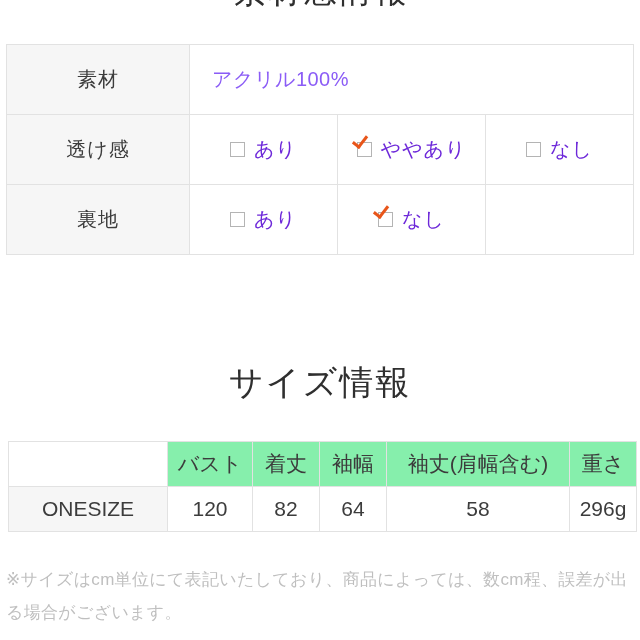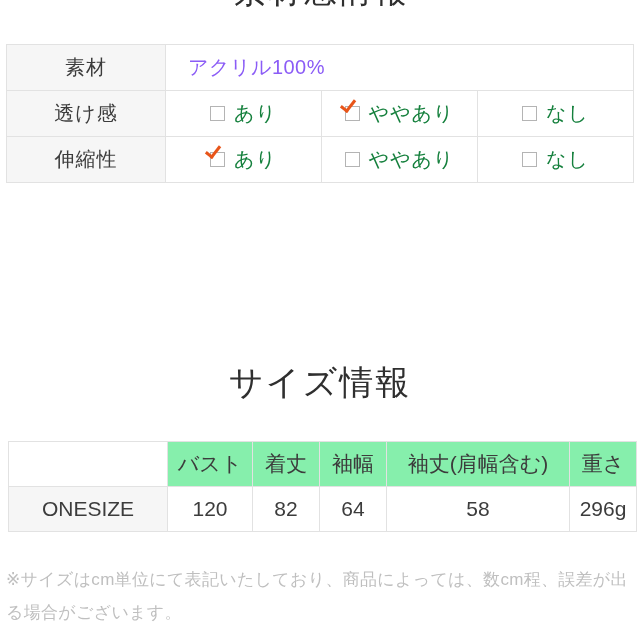--- a/index.html
+++ b/index.html
@@ -38,21 +38,21 @@
     width: 628px;
     border-collapse: collapse;
     table-layout: fixed;
   }
   .material-table td {
     border: 1px solid #e2e2e2;
     height: 45px;
     font-size: 20px;
     text-align: center;
     vertical-align: middle;
-    padding: 0;
+    padding: 12px;
     background: #ffffff;
   }
   .material-table td.label {
     background: #f6f6f6;
     width: 158px;
     color: #3c3c3c;
     letter-spacing: 1px;
   }
   .material-table td.material-value {
     text-align: left;
@@ -89,21 +89,21 @@
     width: 15px;
     height: 9px;
     border-left: 3px solid #e8551a;
     border-bottom: 3px solid #e8551a;
     transform: rotate(-52deg);
     transform-origin: left bottom;
     box-sizing: border-box;
   }
   .opt-label {
     font-size: 20px;
-    color: #15803d;
+    color: #6d28d9;
     letter-spacing: 1px;
     text-align: right;
   }
 
   
   .size-heading {
     position: absolute;
     top: 360px;
     left: 0;
     width: 640px;
@@ -195,42 +195,37 @@
       </td>
       <td>
         <span class="opt">
           <span class="box"></span>
           <span class="opt-label">なし</span>
         </span>
       </td>
     </tr>
 
 
-
-    <tr>
-      <td class="label">伸縮性</td>
+    <tr>
+      <td class="label">裏地</td>
+      <td>
+        <span class="opt">
+          <span class="box"></span>
+          <span class="opt-label">あり</span>
+        </span>
+      </td>
       <td>
         <span class="opt">
           <span class="box checked"></span>
-          <span class="opt-label">あり</span>
-        </span>
-      </td>
-      <td>
-        <span class="opt">
-          <span class="box"></span>
-          <span class="opt-label">ややあり</span>
-        </span>
-      </td>
-      <td>
-        <span class="opt">
-          <span class="box"></span>
           <span class="opt-label">なし</span>
         </span>
       </td>
-    </tr>
+      <td></td>
+    </tr>
+
   </tbody>
 </table>
 
 <div class="size-heading">サイズ情報</div>
 
 <table class="size-table">
   <thead>
     <tr>
       <th class="corner c-name"></th>
       <th class="c-bust">バスト</th>

